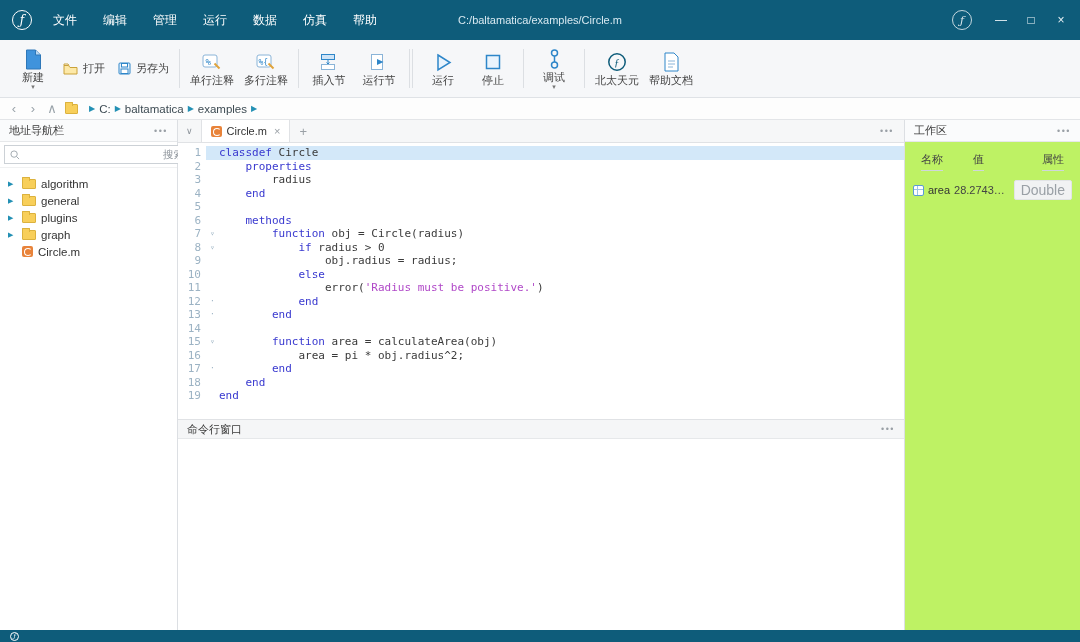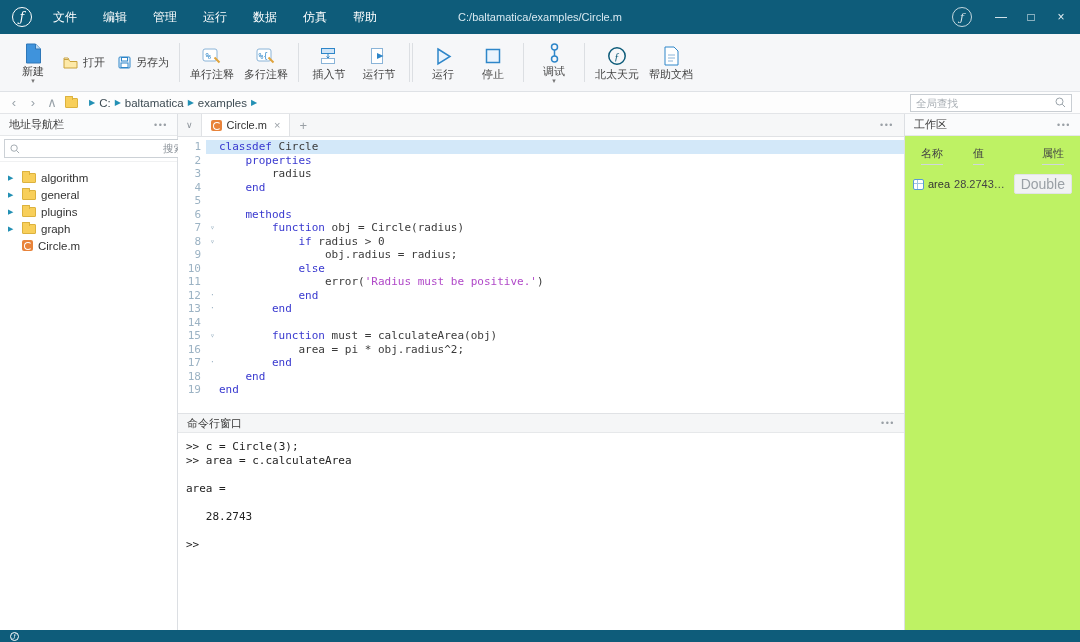--- a/index.html
+++ b/index.html
@@ -3,21 +3,21 @@
 <meta charset="utf-8">
 <style>
   * { margin:0; padding:0; box-sizing:border-box; }
   html,body { background:#222; }
   body { font-family:"Liberation Sans","DejaVu Sans",sans-serif; }
   .app { width:1080px; height:642px; display:flex; flex-direction:column; background:#fff; color:#333; overflow:hidden; position:relative; }
 
   
   .titlebar { flex:0 0 34px; background:#0e5c7a; display:flex; align-items:center; color:#fff; position:relative; }
   .logo { width:20px; height:20px; border:1.5px solid #fff; border-radius:50%; margin:0 8px 0 12px; display:flex; align-items:center; justify-content:center; font-style:italic; font-size:12px; font-family:"DejaVu Serif",serif; }
-  .menubar { display:flex; height:34px; }
+  .menubar { display:flex; height:40px; }
   .menu-item { padding:0 13px; font-size:12px; display:flex; align-items:center; cursor:default; }
   .title-path { position:absolute; left:50%; transform:translateX(-50%); font-size:11px; color:#d8e9f1; }
   .win-controls { margin-left:auto; display:flex; align-items:center; height:34px; }
   .brand-badge { width:20px; height:20px; border:1.2px solid rgba(255,255,255,.75); border-radius:50%; display:flex; align-items:center; justify-content:center; font-style:italic; font-size:11px; color:rgba(255,255,255,.85); margin-right:14px; font-family:"DejaVu Serif",serif; }
   .win-btn { width:30px; height:34px; display:flex; align-items:center; justify-content:center; font-size:12px; color:#e8f1f5; }
   .win-btn.close { margin-right:4px; }
 
   
   .toolbar { flex:0 0 58px; background:#f6f7f9; border-bottom:1px solid #dfe2e6; display:flex; align-items:stretch; padding:1px 4px; }
   .tb-group { display:flex; align-items:center; padding:0 5px; gap:2px; }
@@ -279,27 +279,20 @@
     <span class="mini-folder"></span>
     <div class="crumb">
         <span class="tri">▶</span>
         <span class="crumb-seg">C:</span>
         <span class="tri">▶</span>
         <span class="crumb-seg">baltamatica</span>
         <span class="tri">▶</span>
         <span class="crumb-seg">examples</span>
         <span class="tri">▶</span>
       </div>
-    <div class="global-search">
-      <input placeholder="全局查找" style="">
-      <svg width="11" height="11" viewBox="0 0 11 11">
-          <circle cx="4.5" cy="4.5" r="3.5" fill="none" stroke="#9aa3aa"></circle>
-          <path d="M7.2 7.2L10 10" stroke="#9aa3aa"></path>
-        </svg>
-    </div>
   </div>
 
   <div class="main">
 
     <div class="left">
       <div class="panel-header">
         <span>地址导航栏</span>
         <span class="dots">•••</span>
       </div>
       <div class="left-search">
@@ -361,32 +354,31 @@
             <div class="code-line"><span class="ln">5</span><span class="fold"></span><span class="code"></span></div>
             <div class="code-line"><span class="ln">6</span><span class="fold"></span><span class="code"><span class="t-pl">    </span><span class="t-kw">methods</span></span></div>
             <div class="code-line"><span class="ln">7</span><span class="fold">▿</span><span class="code"><span class="t-pl">        </span><span class="t-kw">function</span><span class="t-pl"> obj = Circle(radius)</span></span></div>
             <div class="code-line"><span class="ln">8</span><span class="fold">▿</span><span class="code"><span class="t-pl">            </span><span class="t-kw">if</span><span class="t-pl"> radius &gt; 0</span></span></div>
             <div class="code-line"><span class="ln">9</span><span class="fold"></span><span class="code"><span class="t-pl">                obj.radius = radius;</span></span></div>
             <div class="code-line"><span class="ln">10</span><span class="fold"></span><span class="code"><span class="t-pl">            </span><span class="t-kw">else</span></span></div>
             <div class="code-line"><span class="ln">11</span><span class="fold"></span><span class="code"><span class="t-pl">                error(</span><span class="t-str">'Radius must be positive.'</span><span class="t-pl">)</span></span></div>
             <div class="code-line"><span class="ln">12</span><span class="fold">·</span><span class="code"><span class="t-pl">            </span><span class="t-kw">end</span></span></div>
             <div class="code-line"><span class="ln">13</span><span class="fold">·</span><span class="code"><span class="t-pl">        </span><span class="t-kw">end</span></span></div>
             <div class="code-line"><span class="ln">14</span><span class="fold"></span><span class="code"></span></div>
-            <div class="code-line"><span class="ln">15</span><span class="fold">▿</span><span class="code"><span class="t-pl">        </span><span class="t-kw">function</span><span class="t-pl"> must = calculateArea(obj)</span></span></div>
+            <div class="code-line"><span class="ln">15</span><span class="fold">▿</span><span class="code"><span class="t-pl">        </span><span class="t-kw">function</span><span class="t-pl"> area = calculateArea(obj)</span></span></div>
             <div class="code-line"><span class="ln">16</span><span class="fold"></span><span class="code"><span class="t-pl">            area = pi * obj.radius^2;</span></span></div>
             <div class="code-line"><span class="ln">17</span><span class="fold">·</span><span class="code"><span class="t-pl">        </span><span class="t-kw">end</span></span></div>
             <div class="code-line"><span class="ln">18</span><span class="fold"></span><span class="code"><span class="t-pl">    </span><span class="t-kw">end</span></span></div>
             <div class="code-line"><span class="ln">19</span><span class="fold"></span><span class="code"><span class="t-kw">end</span></span></div>
           </div>
       </div>
       <div class="cmd-header">
         <span>命令行窗口</span>
         <span class="dots">•••</span>
       </div>
-      <div class="cmd-body"><div class="cmd-line">&gt;&gt; c = Circle(3);</div><div class="cmd-line">&gt;&gt; area = c.calculateArea</div><div class="cmd-line">&nbsp;</div><div class="cmd-line">area =</div><div class="cmd-line">&nbsp;</div><div class="cmd-line">   28.2743</div><div class="cmd-line">&nbsp;</div><div class="cmd-line">&gt;&gt;</div></div>
     </div>
 
     <div class="right">
       <div class="panel-header">
         <span>工作区</span>
         <span class="dots">•••</span>
       </div>
       <div class="ws-cols">
         <span class="ws-col c-name">名称</span>
         <span class="ws-col c-val">值</span>

